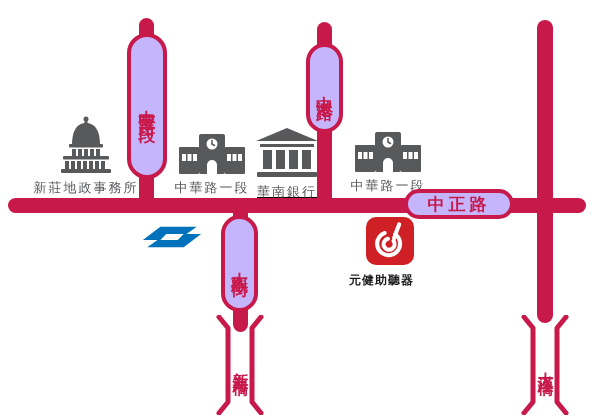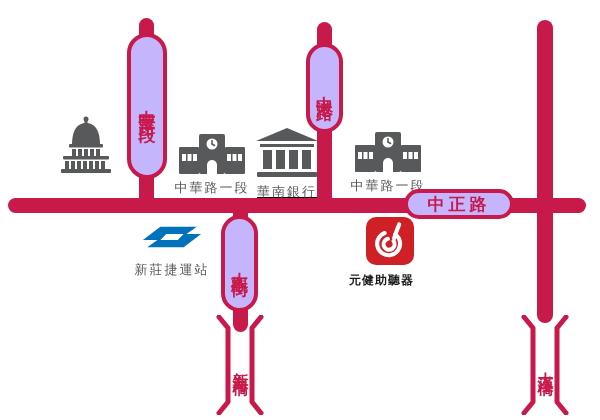--- a/index.html
+++ b/index.html
@@ -114,20 +114,21 @@
         <rect x="6" y="45" width="4" height="8"></rect>
         <rect x="12" y="45" width="4" height="8"></rect>
         <rect x="18" y="45" width="4" height="8"></rect>
         <rect x="24" y="45" width="4" height="8"></rect>
         <rect x="30" y="45" width="4" height="8"></rect>
         <rect x="36" y="45" width="4" height="8"></rect>
         <rect x="42" y="45" width="4" height="8"></rect>
         <rect x="2" y="53" width="50" height="4" rx="1"></rect>
       </svg>
     </span>
+    <span class="lm-label">新莊地政事務所</span>
   </div>
 
   <div class="landmark lm-hengyi">
     <span class="lm-icon">
       <svg width="66" height="40" viewBox="0 0 66 40">
         <g fill="#58595B">
           <rect x="0" y="13" width="20" height="27" rx="1"></rect>
           <rect x="46" y="13" width="20" height="27" rx="1"></rect>
           <rect x="20" y="0" width="26" height="40" rx="2"></rect>
         </g>
@@ -192,21 +193,20 @@
     <span class="lm-label">中華路一段</span>
   </div>
 
   <div class="landmark lm-mrt">
     <span class="lm-icon">
       <svg width="64" height="38" viewBox="0 0 44 26" fill="#0072BC">
         <polygon points="2,15 14,6 39,6 32,11 18,11 14,15"></polygon>
         <polygon points="42,11 30,20 5,20 12,15 26,15 30,11"></polygon>
       </svg>
     </span>
-    <span class="lm-label">新莊捷運站</span>
   </div>
 
   <div class="landmark lm-hearing">
     <span class="logo-box">
       <svg width="44" height="44" viewBox="0 0 48 48">
         <g fill="none" stroke="#ffffff" stroke-width="4.5" stroke-linecap="round">
           <path d="M34,6 C32,11 30,16 28.5,21"></path>
           <circle cx="22.5" cy="27" r="12.5" stroke-dasharray="66 100" transform="rotate(-55 22.5 27)"></circle>
           <circle cx="23" cy="27.5" r="6" stroke-dasharray="30 100" transform="rotate(-35 23 27.5)"></circle>
         </g>

